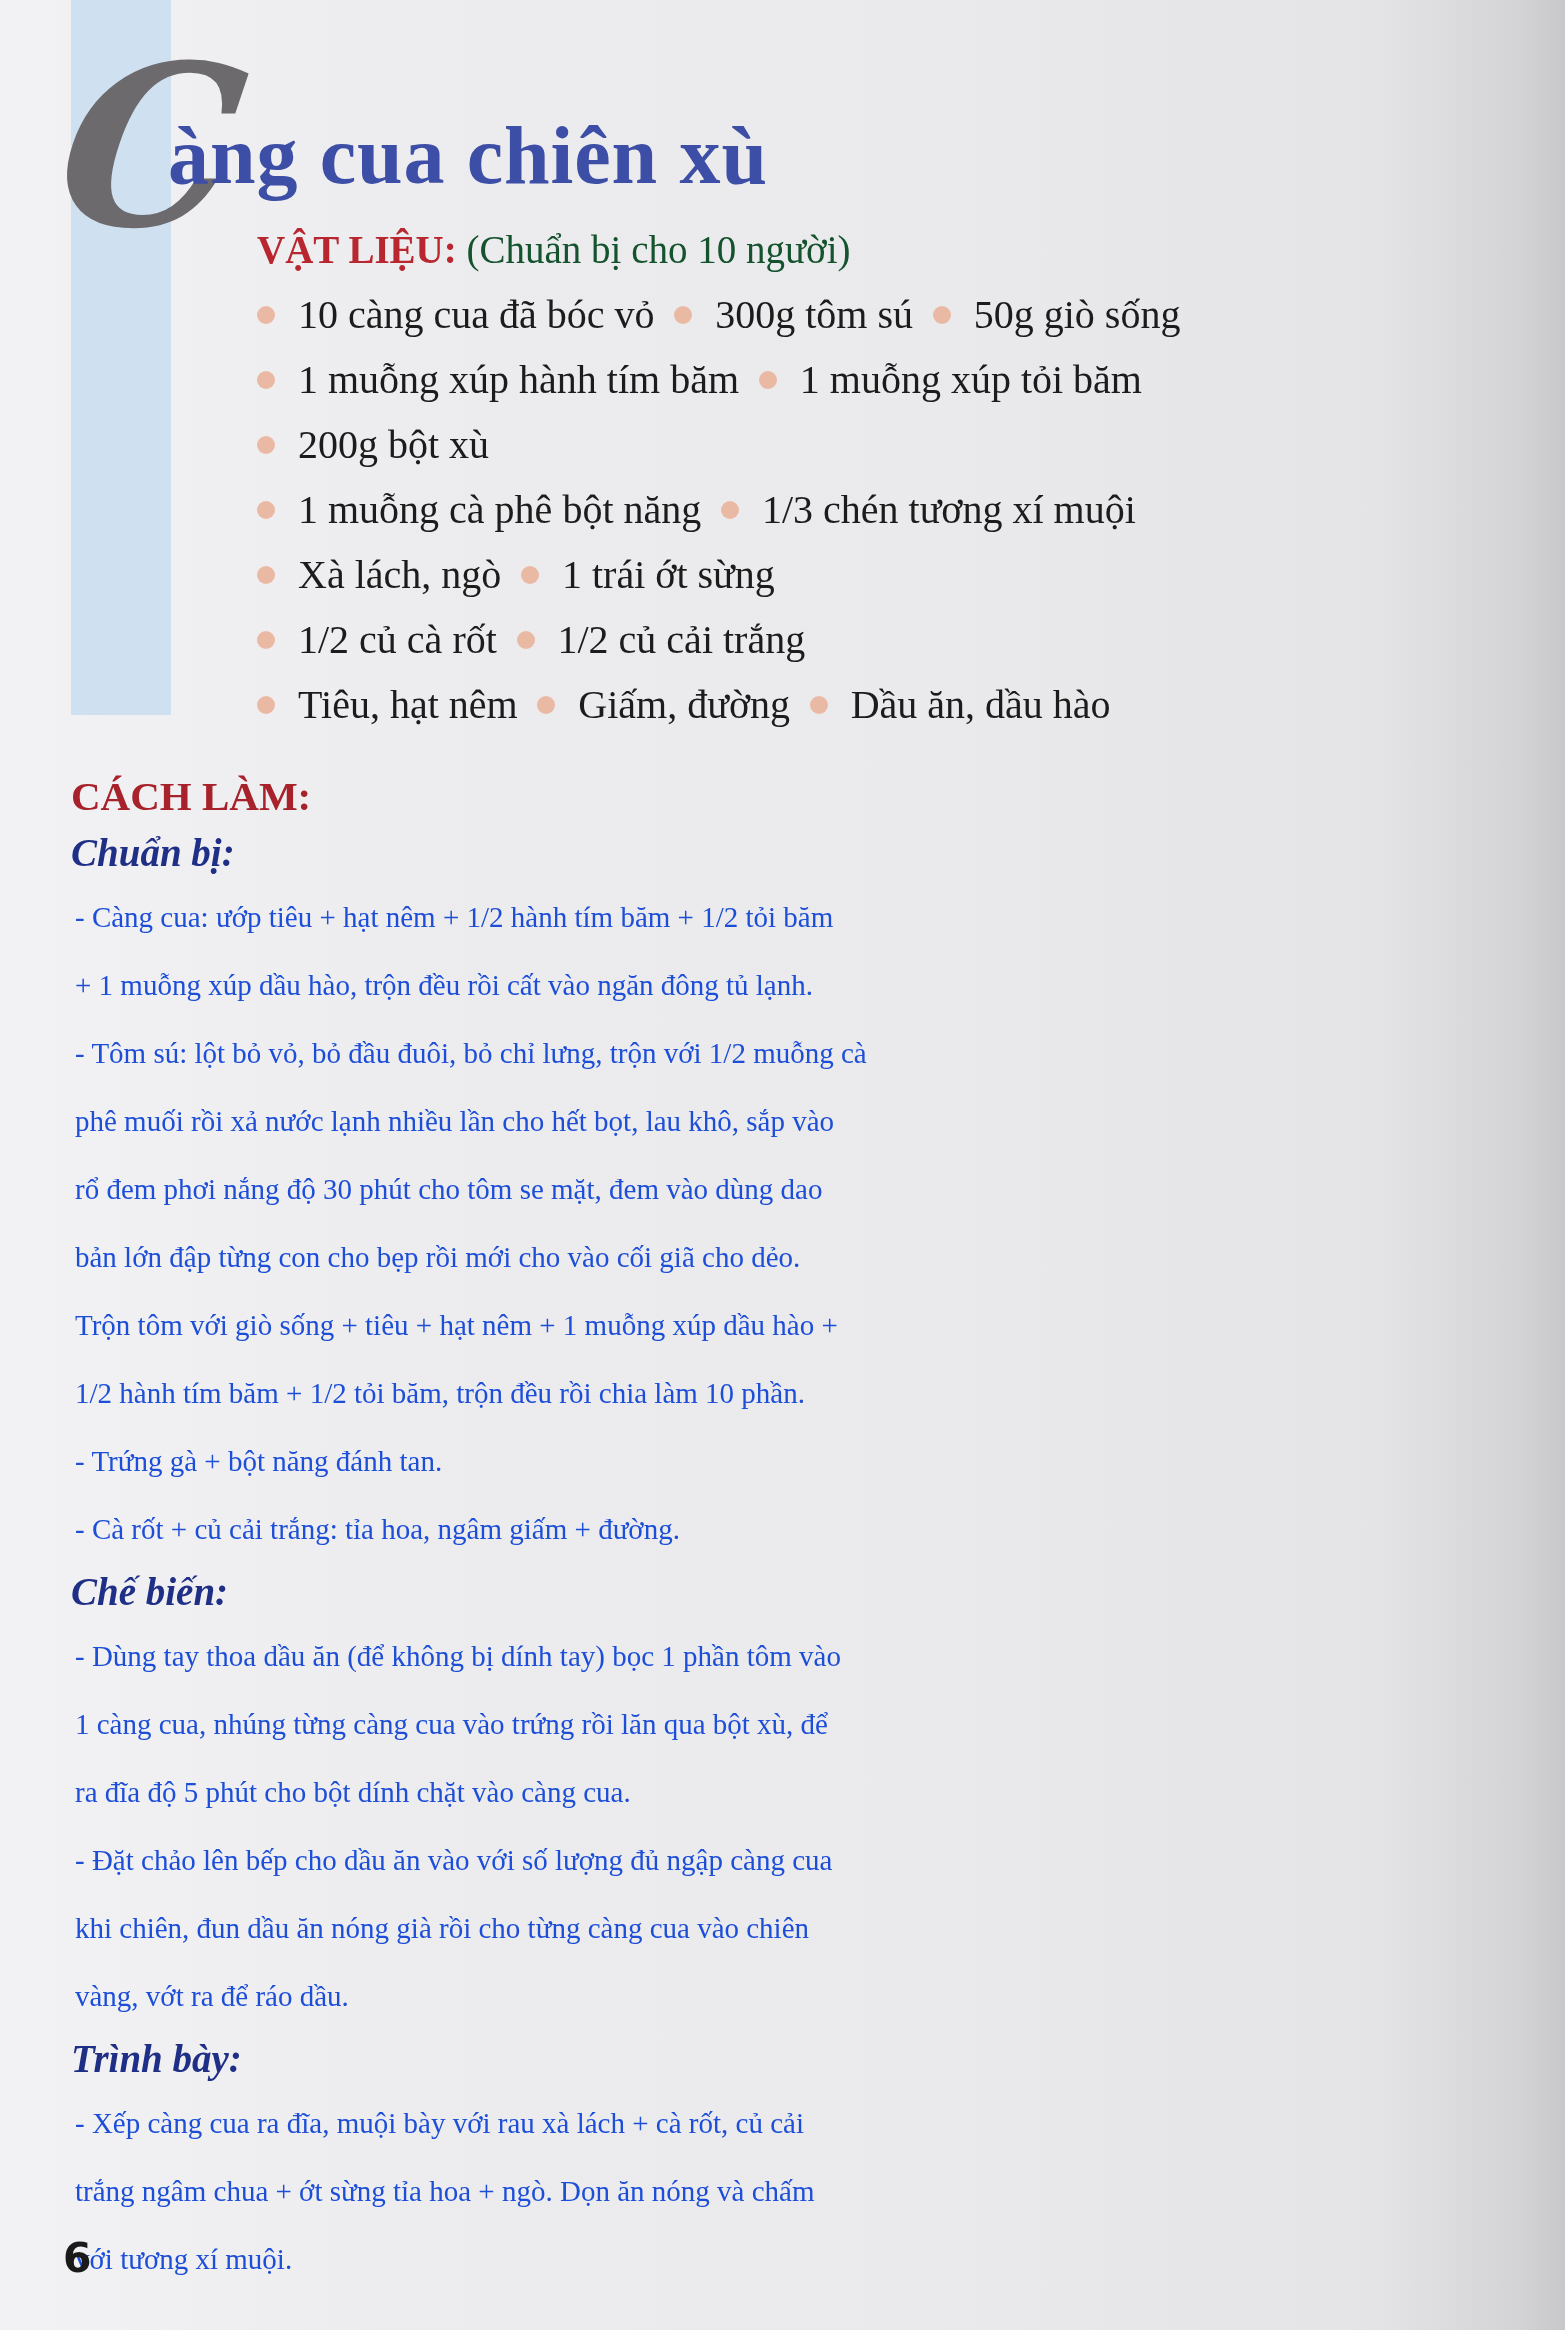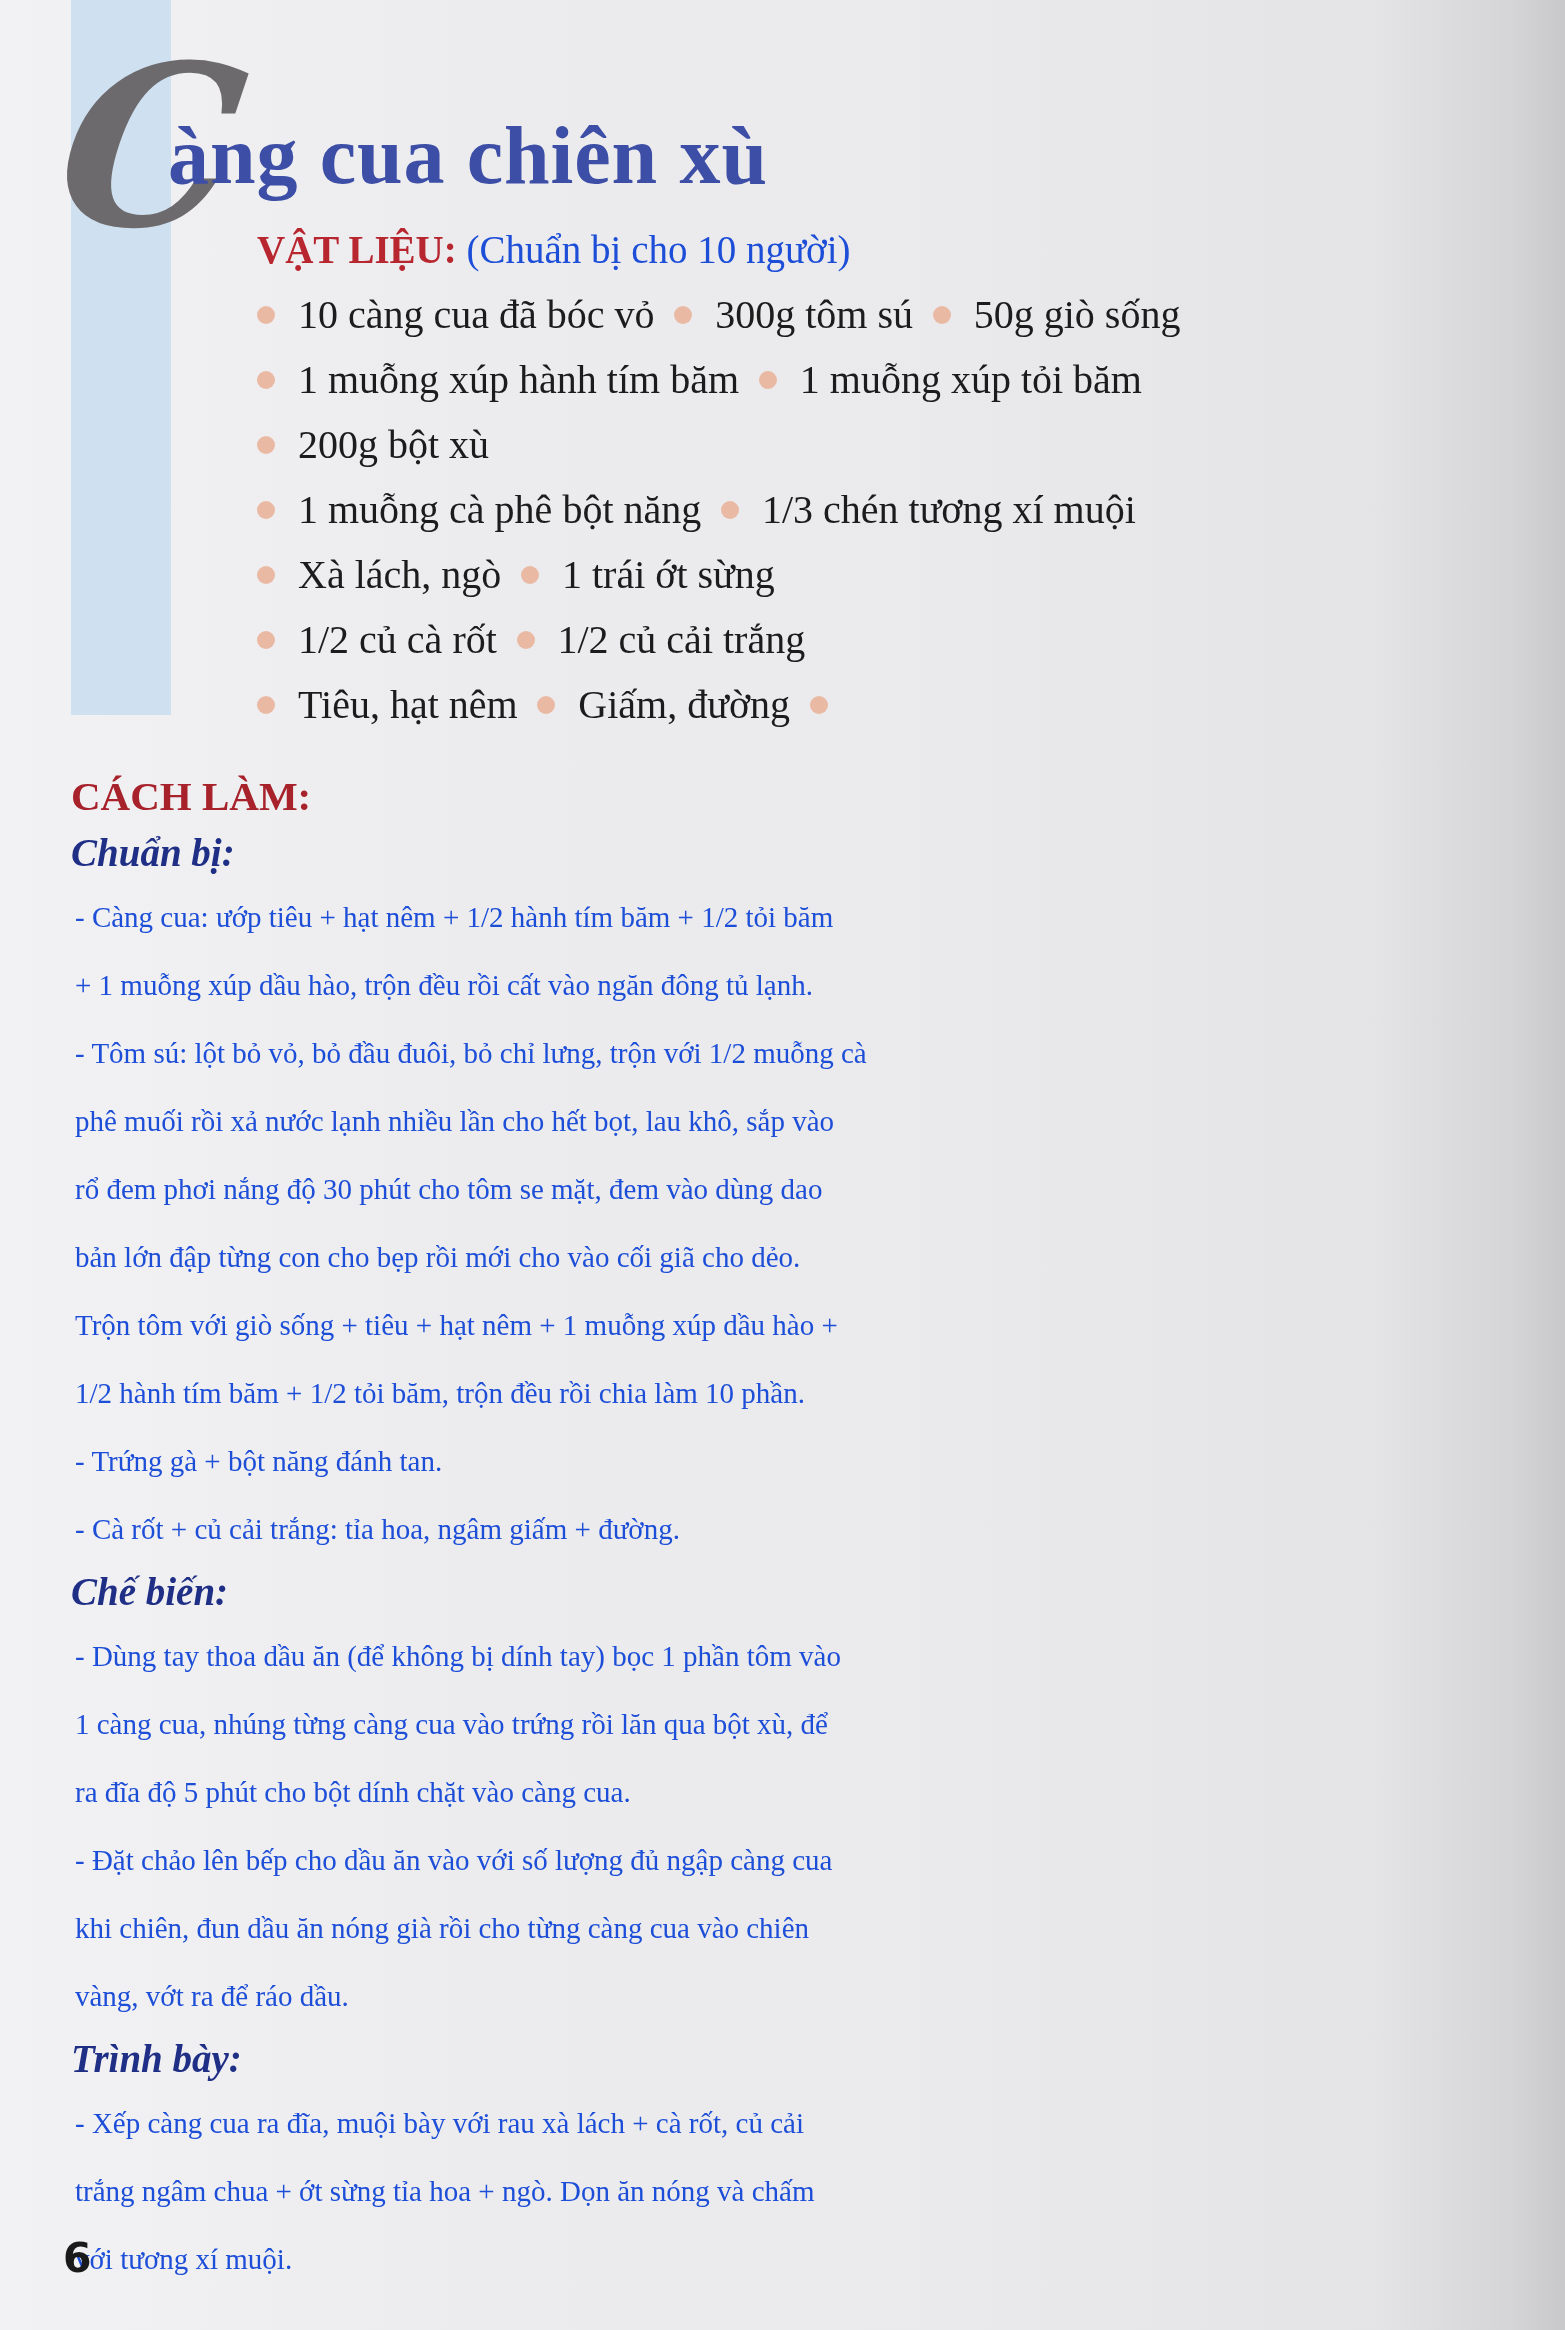--- a/index.html
+++ b/index.html
@@ -69,21 +69,21 @@
       font-size: 39px;
       line-height: 54px;
       height: 59px;
       white-space: nowrap;
     }
     .ing-header .label {
       color: #b8262f;
       font-weight: bold;
     }
     .ing-header .note {
-      color: #1d4ed8;
+      color: #14532d;
       text-align: right;
     }
     .ing-row {
       font-family: "Liberation Serif", serif;
       font-size: 40px;
       line-height: 64px;
       height: 65px;
       white-space: nowrap;
       display: flex;
       align-items: center;
@@ -224,20 +224,21 @@
       <span class="ing-item">
           <span class="bullet"></span>
           <span>Tiêu, hạt nêm</span>
         </span>
       <span class="ing-item">
           <span class="bullet"></span>
           <span>Giấm, đường</span>
         </span>
       <span class="ing-item">
           <span class="bullet"></span>
+          <span>Dầu ăn, dầu hào</span>
         </span>
     </div>
   </div>
 
   <div class="method">
     <div class="section-head">CÁCH LÀM:</div>
 
     <div class="sub-head">Chuẩn bị:</div>
     <p class="para">- Càng cua: ướp tiêu + hạt nêm + 1/2 hành tím băm + 1/2 tỏi băm</p>
     <p class="para">+ 1 muỗng xúp dầu hào, trộn đều rồi cất vào ngăn đông tủ lạnh.</p>

